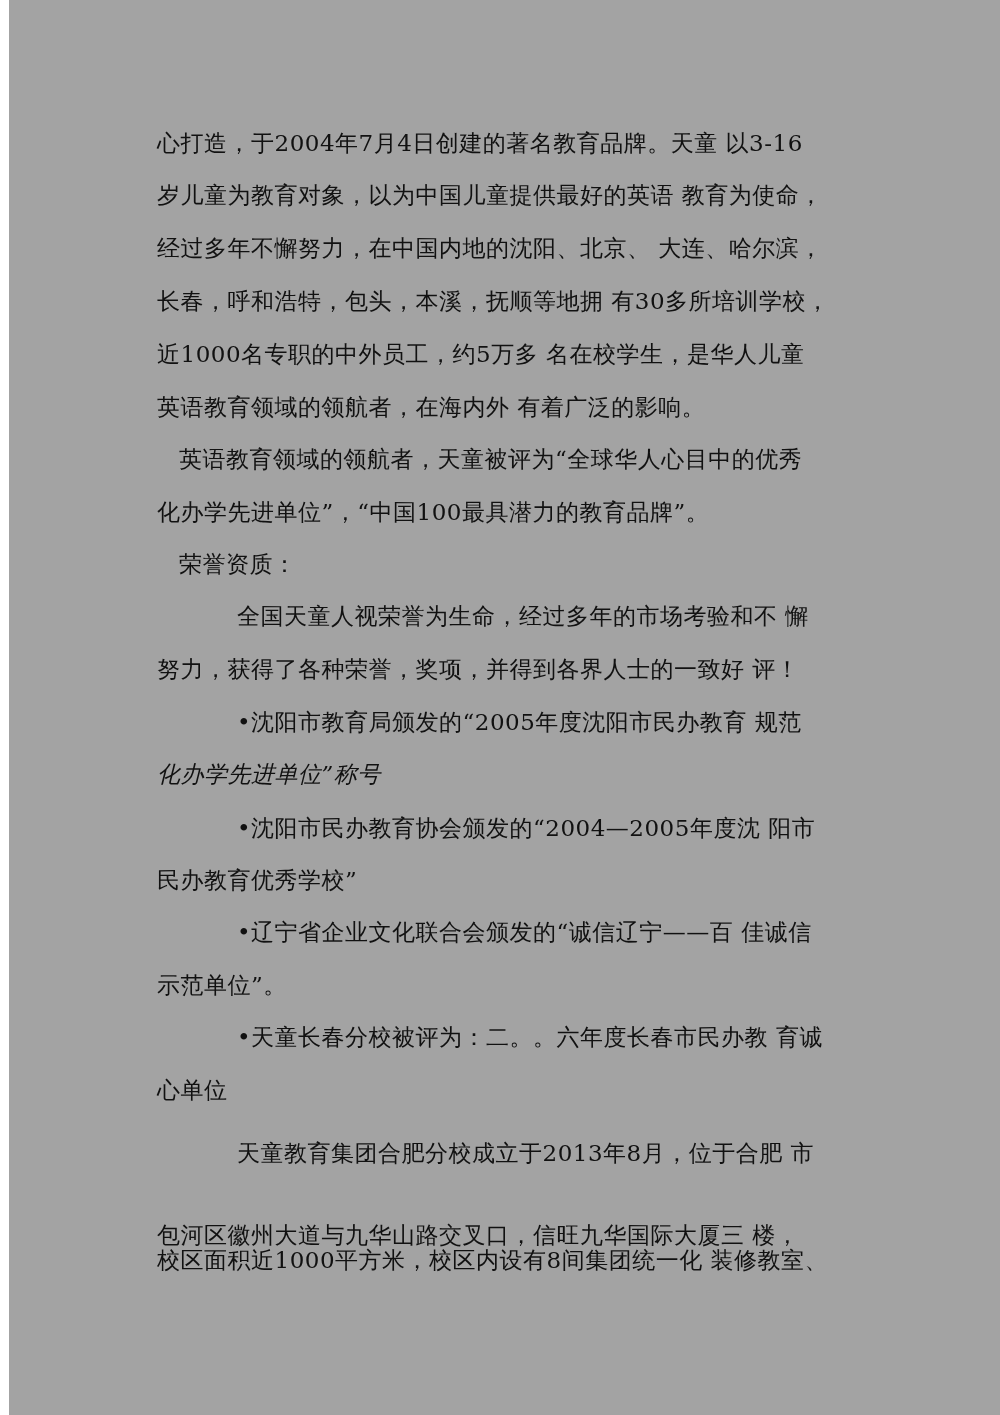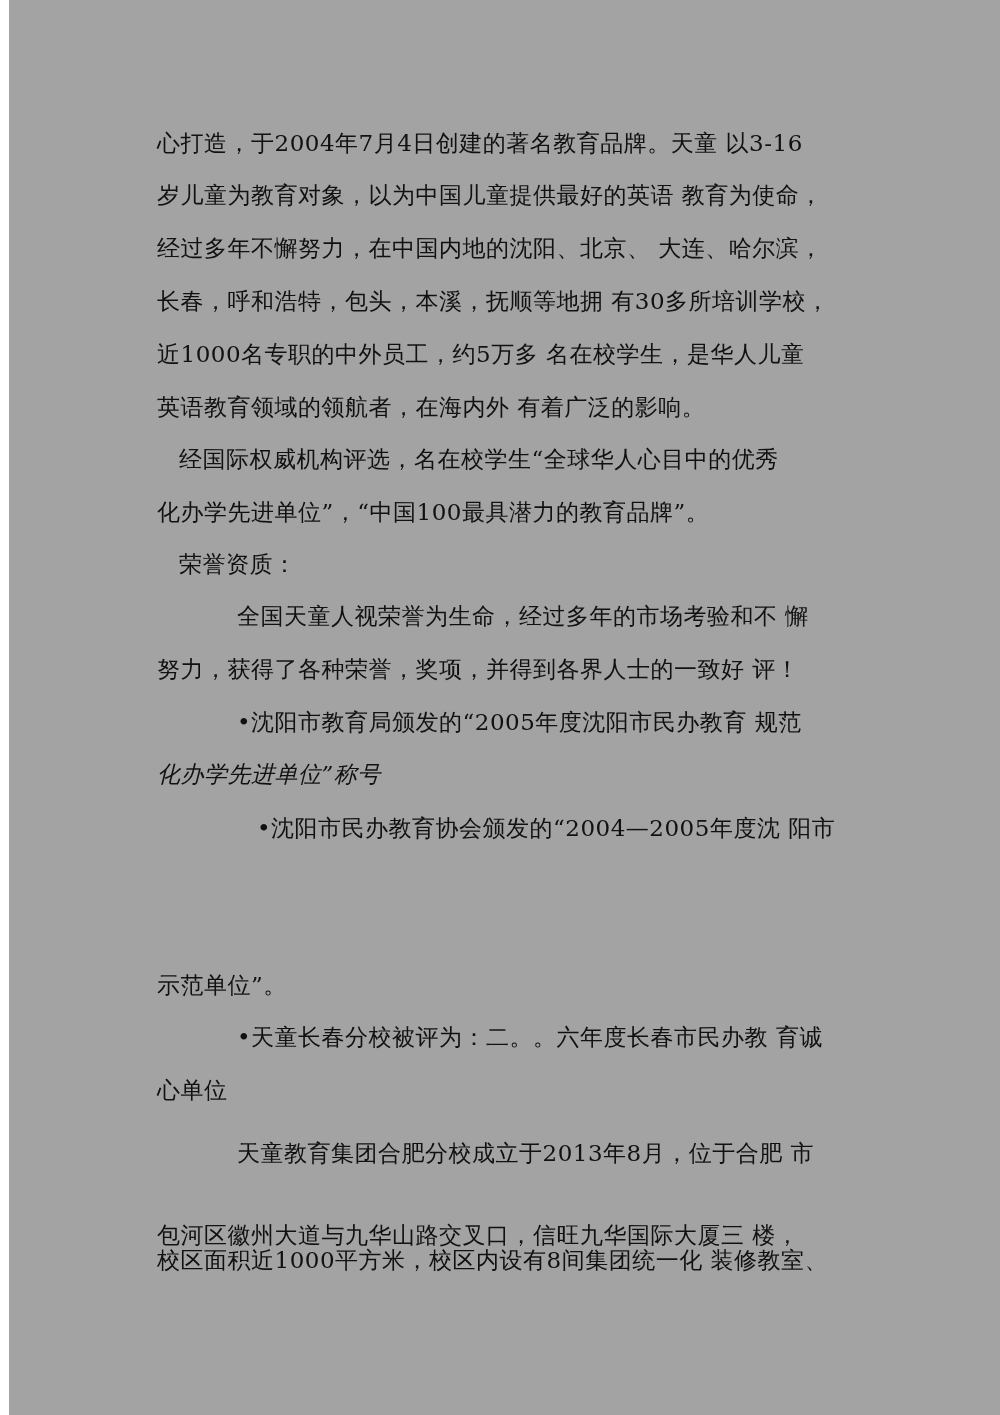--- a/index.html
+++ b/index.html
@@ -35,27 +35,29 @@
 </head>
 <body>
 
 <div class="page">
   <div class="line" style="top:128px;">心打造，于2004年7月4日创建的著名教育品牌。天童 以3-16</div>
   <div class="line" style="top:180px;">岁儿童为教育对象，以为中国儿童提供最好的英语 教育为使命，</div>
   <div class="line" style="top:233px;">经过多年不懈努力，在中国内地的沈阳、北京、 大连、哈尔滨，</div>
   <div class="line" style="top:286px;">长春，呼和浩特，包头，本溪，抚顺等地拥 有30多所培训学校，</div>
   <div class="line" style="top:339px;">近1000名专职的中外员工，约5万多 名在校学生，是华人儿童</div>
   <div class="line" style="top:392px;">英语教育领域的领航者，在海内外 有着广泛的影响。</div>
-  <div class="line" style="top:444px; left:170px;">经国际权威机构评选，名在校学生“全球华人心目中的优秀</div>
+  <div class="line" style="top:444px; left:170px;">英语教育领域的领航者，天童被评为“全球华人心目中的优秀</div>
   <div class="line" style="top:497px;">化办学先进单位”，“中国100最具潜力的教育品牌”。</div>
   <div class="line" style="top:549px; left:170px;">荣誉资质：</div>
   <div class="line" style="top:601px; left:228px;">全国天童人视荣誉为生命，经过多年的市场考验和不 懈</div>
   <div class="line" style="top:654px;">努力，获得了各种荣誉，奖项，并得到各界人士的一致好 评！</div>
   <div class="line" style="top:707px; left:228px;">•沈阳市教育局颁发的“2005年度沈阳市民办教育 规范</div>
   <div class="line" style="top:759px;font-style:italic;">化办学先进单位”称号</div>
-  <div class="line" style="top:813px; left:228px;margin-left:20px;">•沈阳市民办教育协会颁发的“2004—2005年度沈 阳市</div>
+  <div class="line" style="top:813px; left:228px;">•沈阳市民办教育协会颁发的“2004—2005年度沈 阳市</div>
+  <div class="line" style="top:865px;">民办教育优秀学校”</div>
+  <div class="line" style="top:917px; left:228px;">•辽宁省企业文化联合会颁发的“诚信辽宁——百 佳诚信</div>
   <div class="line" style="top:970px;">示范单位”。</div>
   <div class="line" style="top:1022px; left:228px;">•天童长春分校被评为：二。。六年度长春市民办教 育诚</div>
   <div class="line" style="top:1075px;">心单位</div>
   <div class="line" style="top:1138px; left:228px;">天童教育集团合肥分校成立于2013年8月，位于合肥 市</div>
   <div class="line" style="top:1192px;margin-top:28px;">包河区徽州大道与九华山路交叉口，信旺九华国际大厦三 楼，</div>
   <div class="line" style="top:1245px;">校区面积近1000平方米，校区内设有8间集团统一化 装修教室、</div>
 </div>
 
 </body></html>

